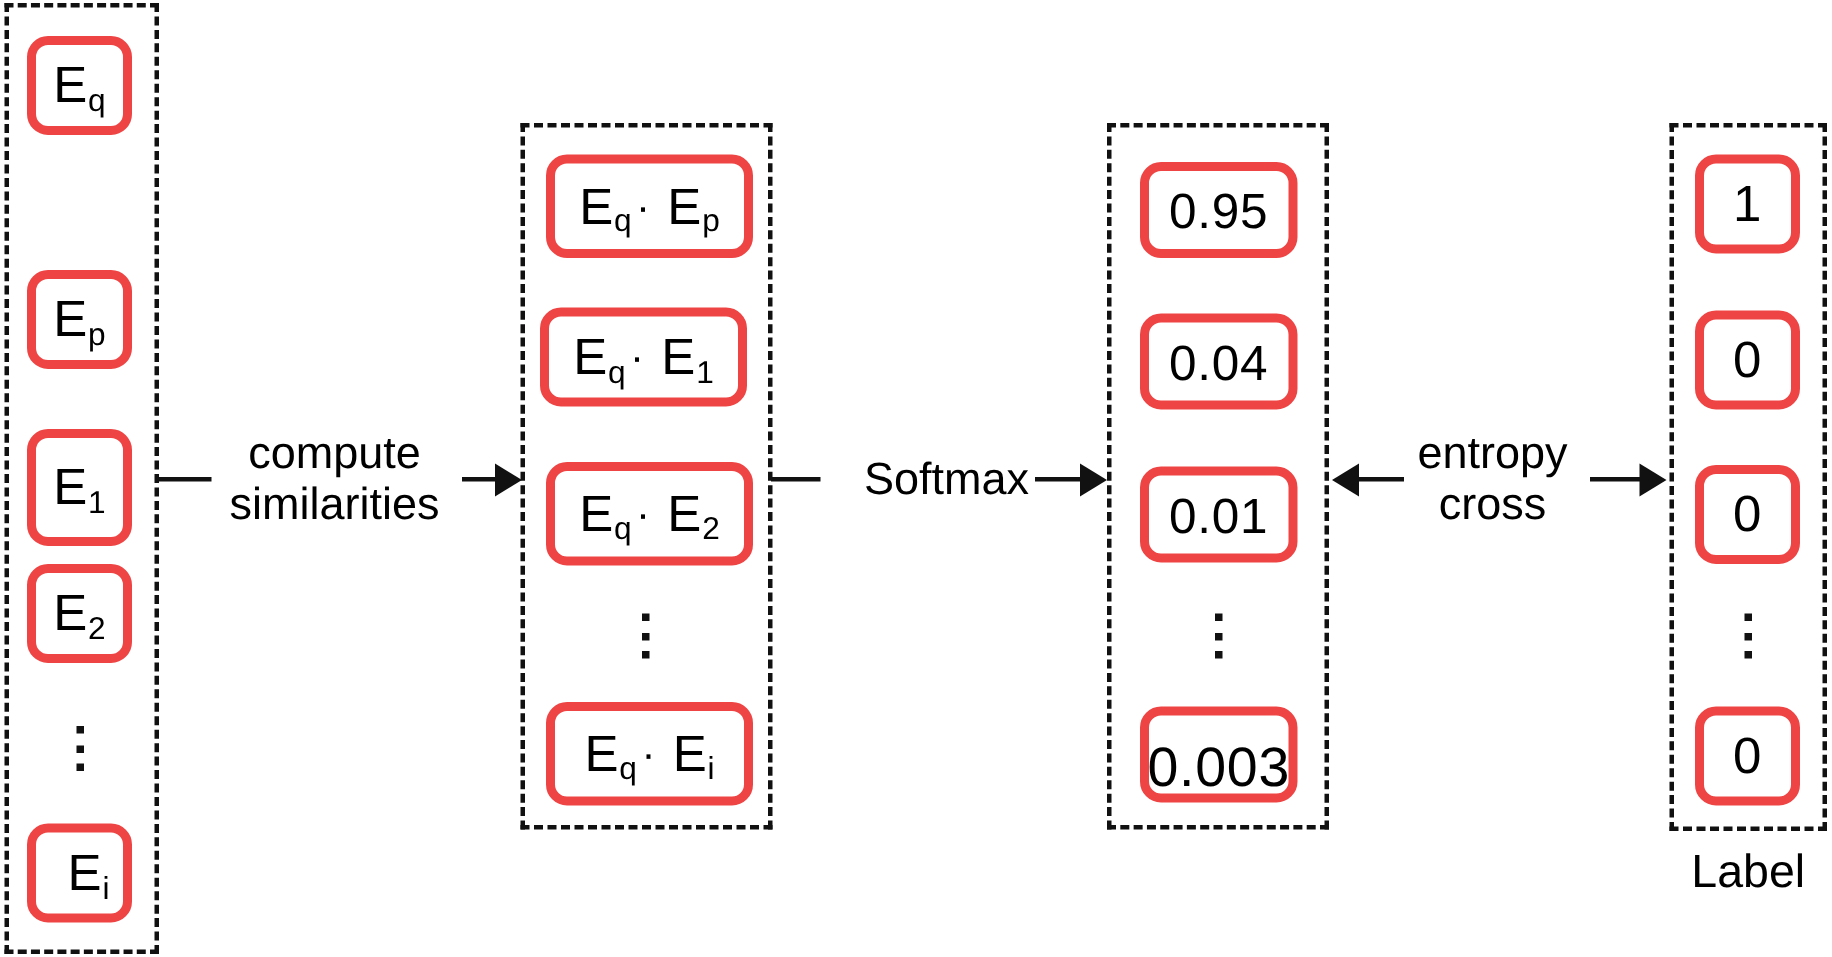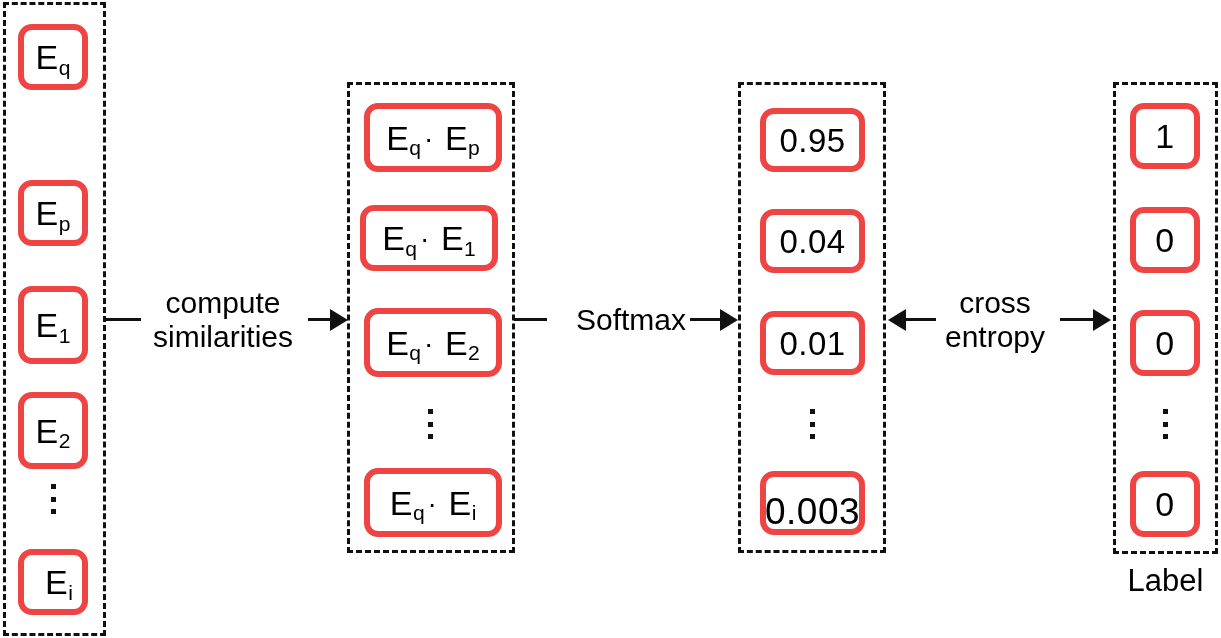--- a/index.html
+++ b/index.html
@@ -128,21 +128,21 @@
   </div>
 
   <div class="node single" style="left:18px; top:180px; width:70px; height:66px;">
     <span class="lbl"><span>E</span><sub>p</sub></span>
   </div>
 
   <div class="node single" style="left:18px; top:286px; width:70px; height:78px;">
     <span class="lbl"><span>E</span><sub>1</sub></span>
   </div>
 
-  <div class="node single" style="left:18px; top:392px; width:70px; height:77px;">
+  <div class="node single" style="left:18px; top:376px; width:70px; height:66px;">
     <span class="lbl"><span>E</span><sub>2</sub></span>
   </div>
 
   <div class="vdots" style="left:50px; top:484px; width:6px; height:30px;">
     <span></span>
       <span></span>
       <span></span>
   </div>
 
   <div class="node single" style="left:18px; top:549px; width:70px; height:66px;padding-left:12px;">
@@ -213,22 +213,22 @@
   </div>
 
   <div class="node num small" style="left:760px; top:471px; width:105px; height:64px;">
     <span class="lbl">0.003</span>
   </div>
 
   <div class="arrow-l" style="left:888px; top:309px;"></div>
   <div class="hline" style="left:905px; top:318px; width:31px;"></div>
 
   <div class="conn-text" style="left:920px; top:286px; width:150px;">
+    <span class="l2">entropy</span>
     <span class="l2">cross</span>
-    <span class="l2">entropy</span>
   </div>
 
   <div class="hline" style="left:1060px; top:318px; width:35px;"></div>
   <div class="arrow-r" style="left:1093px; top:309px;"></div>
 
   <div class="group-box" style="left:1113px; top:82px; width:105px; height:472px;"></div>
 
   <div class="node single" style="left:1130px; top:103px; width:70px; height:66px;">
     <span class="lbl">1</span>
   </div>

